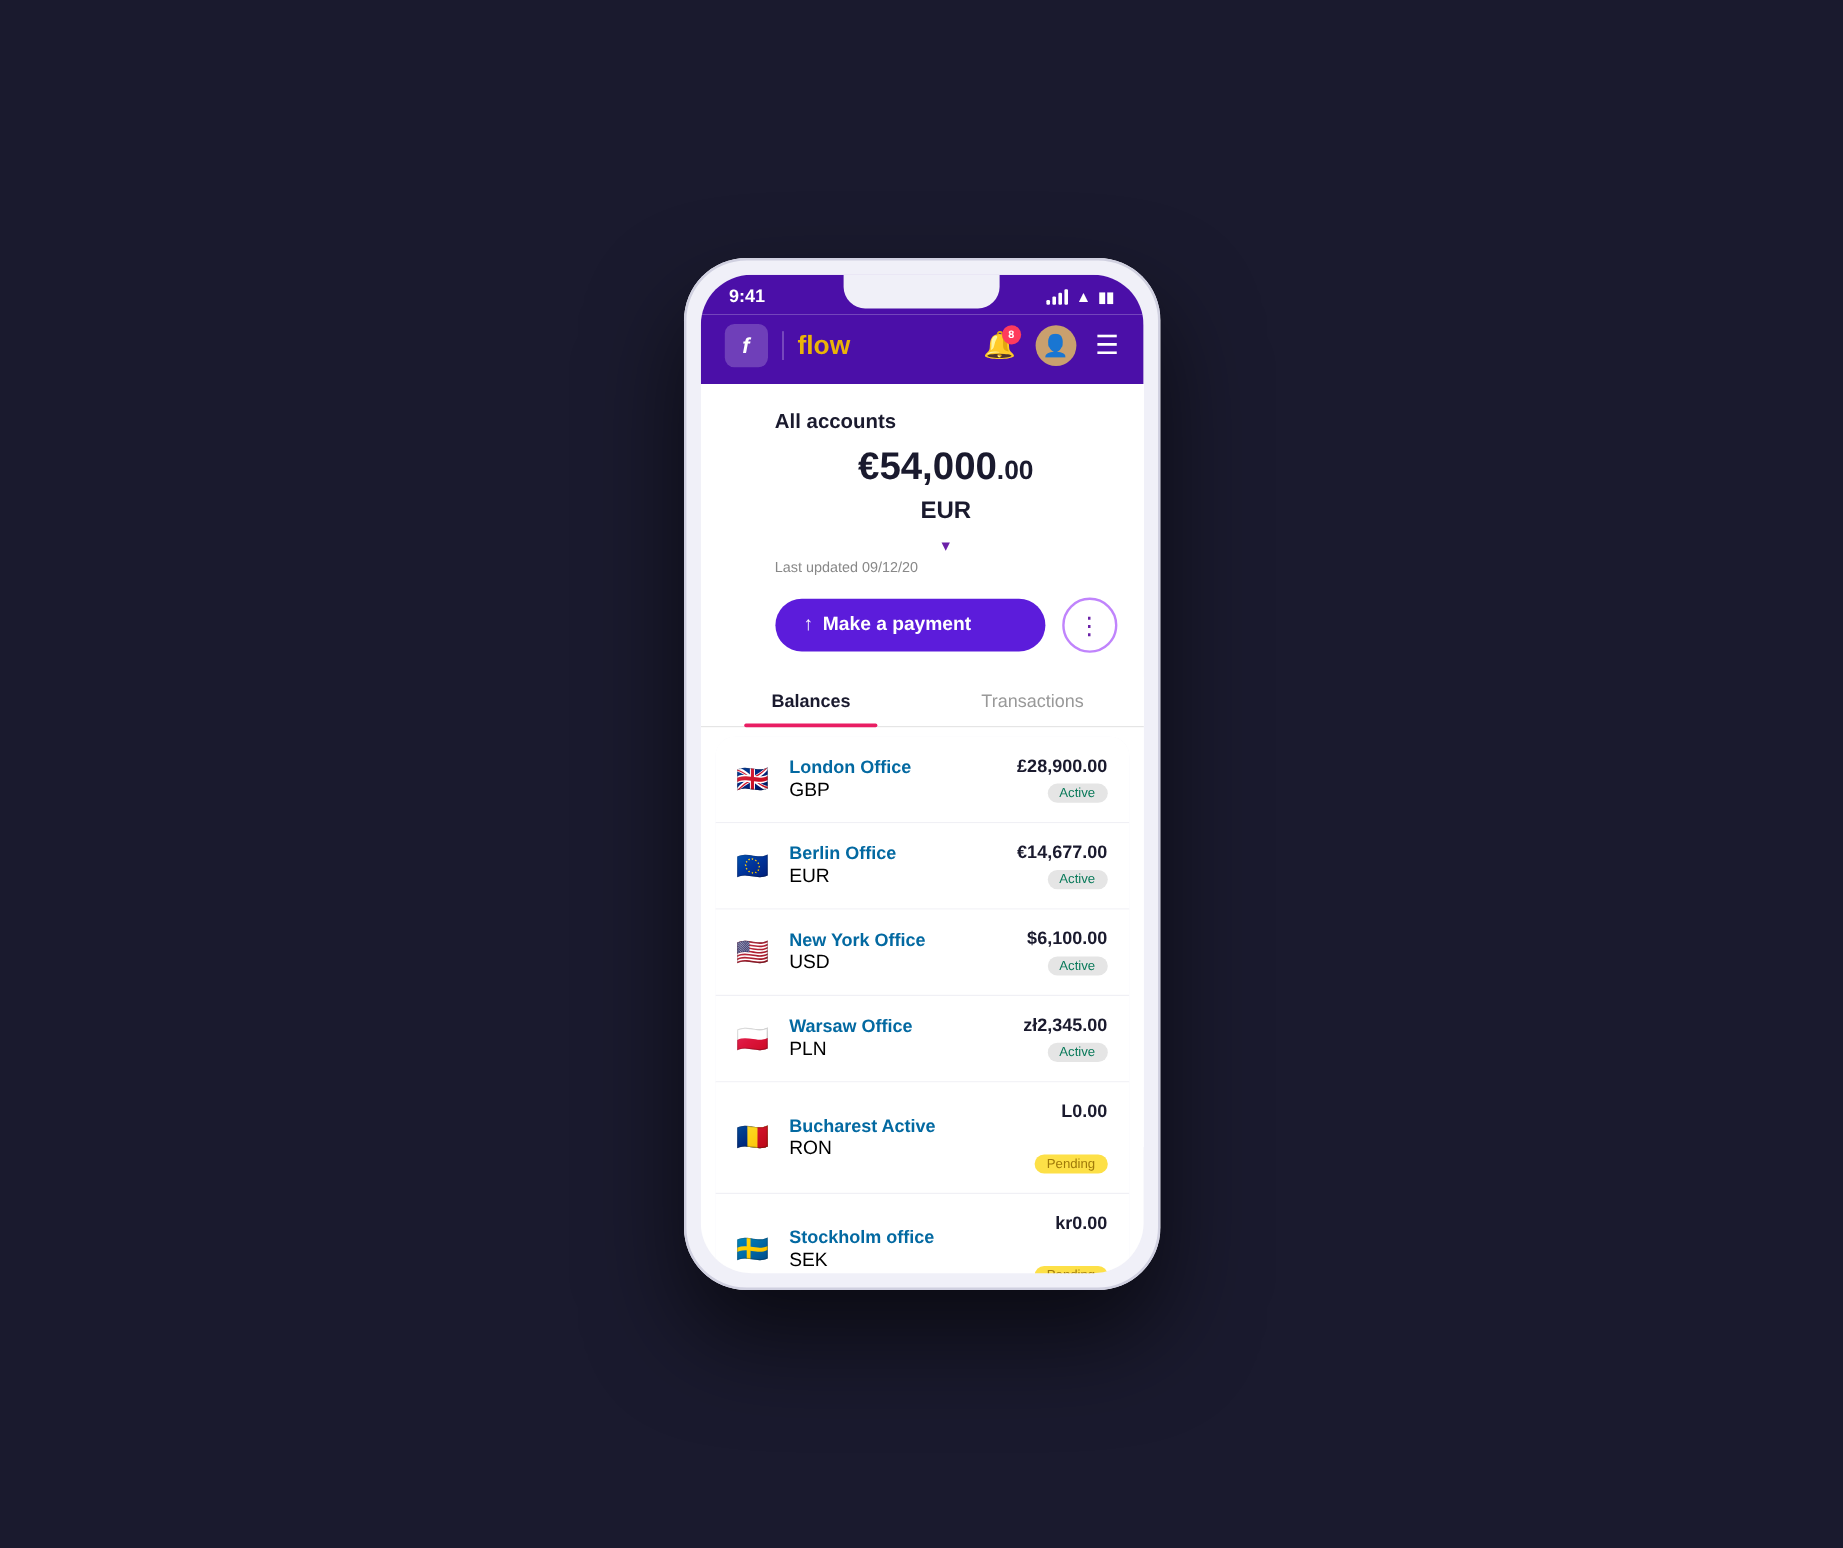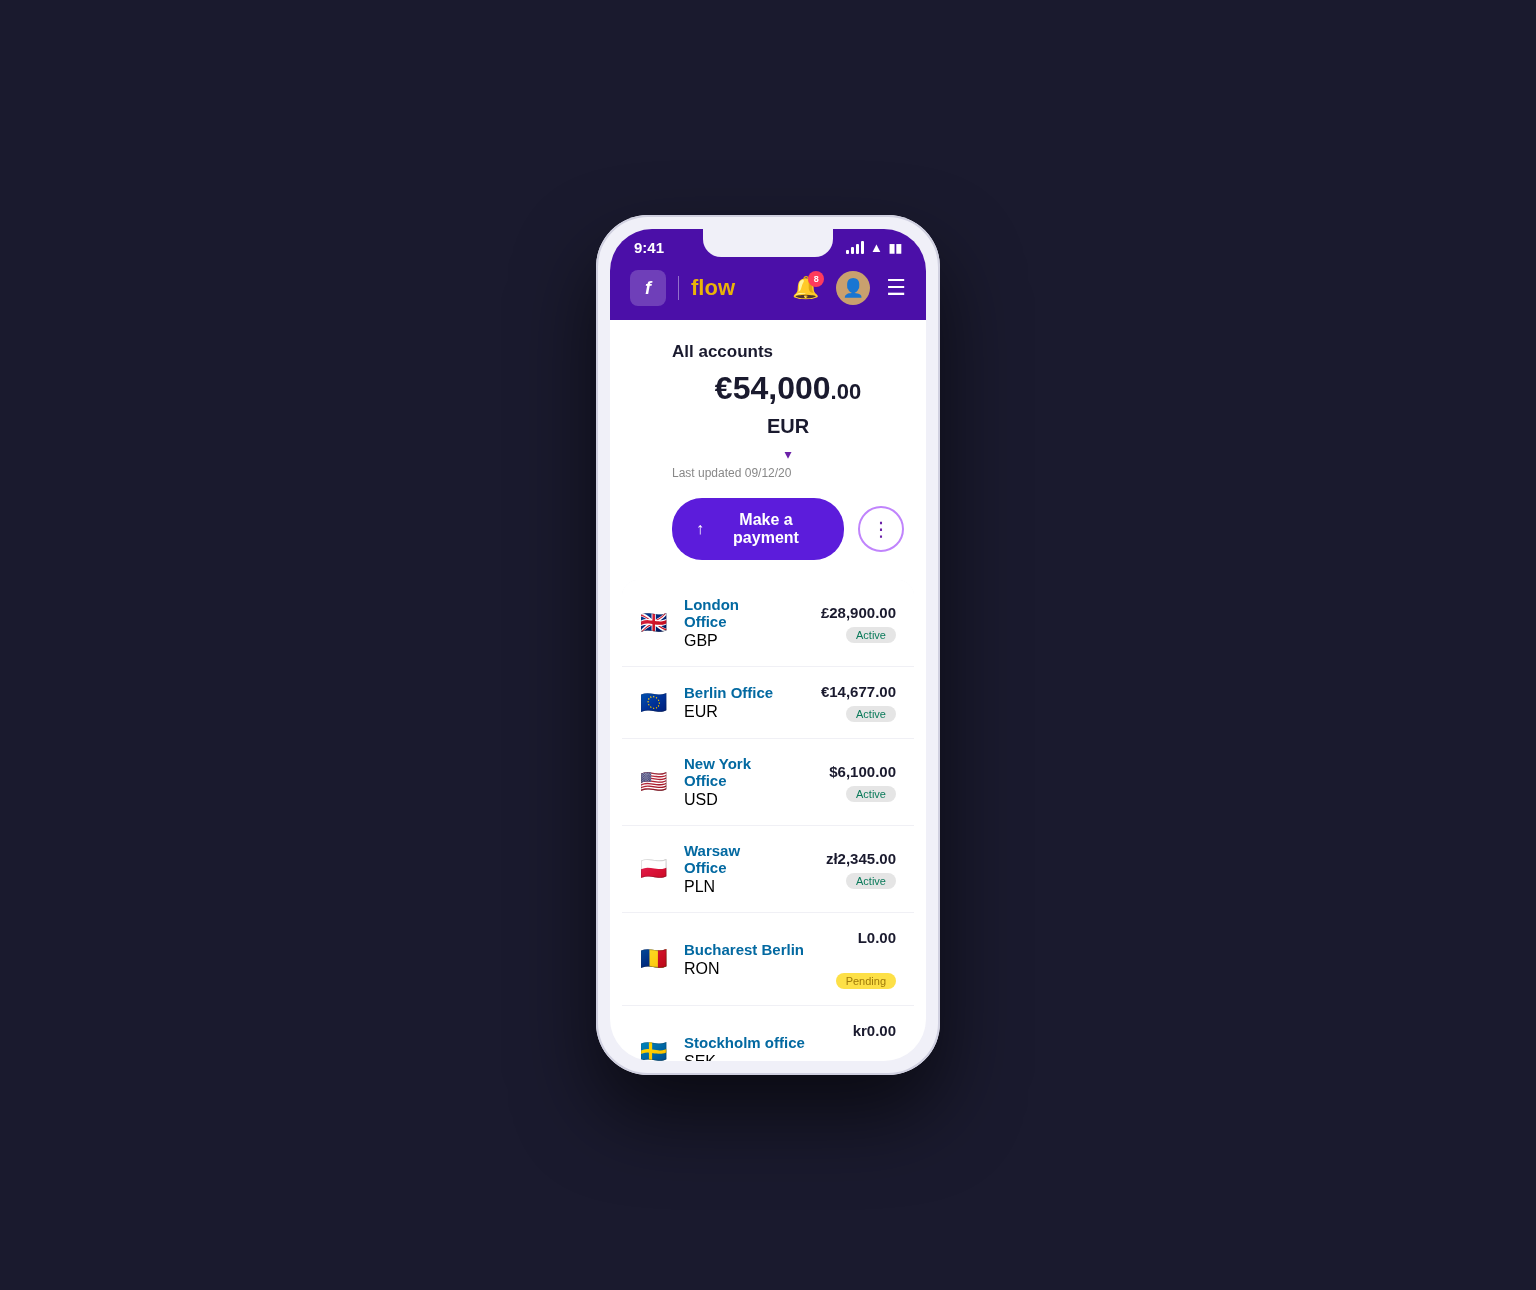--- a/index.html
+++ b/index.html
@@ -5,21 +5,21 @@
     * { margin: 0; padding: 0; box-sizing: border-box; }
     body {
       background: #1a1a2e;
       display: flex;
       justify-content: center;
       align-items: center;
       min-height: 100vh;
       font-family: -apple-system, BlinkMacSystemFont, 'Segoe UI', sans-serif;
     }
     .phone-outer {
-      width: 344px;
+      width: 397px;
       height: 860px;
       background: #f0f0f8;
       border-radius: 52px;
       padding: 14px;
       box-shadow: 0 40px 80px rgba(0,0,0,0.6), inset 0 0 0 2px #d0d0e0;
       position: relative;
     }
     .phone-inner {
       width: 100%;
       height: 100%;
@@ -357,20 +357,28 @@
           <button class="make-payment-btn">
             <span class="arrow-up">↑</span>
             <span>Make a payment</span>
           </button>
           <button class="more-btn">
             <span>⋮</span>
           </button>
         </div>
       </div>
 
+      <div class="tabs">
+        <div class="tab active">
+          <span>Balances</span>
+        </div>
+        <div class="tab">
+          <span>Transactions</span>
+        </div>
+      </div>
 
       <div class="accounts-list">
 
         <div class="account-item">
           <span class="flag-icon">🇬🇧</span>
           <div class="account-info">
             <div class="account-name">London Office</div>
             <div class="account-currency">GBP</div>
           </div>
           <div class="account-right">
@@ -411,21 +419,21 @@
           </div>
           <div class="account-right">
             <div class="account-balance">zł2,345.00</div>
             <span class="status-badge status-active">Active</span>
           </div>
         </div>
 
         <div class="account-item">
           <span class="flag-icon">🇷🇴</span>
           <div class="account-info">
-            <div class="account-name">Bucharest Berlin</div>
+            <div class="account-name">Bucharest Active</div>
             <div class="account-currency">RON</div>
           </div>
           <div class="account-right">
             <div class="account-balance">L0.00</div>
             <span class="status-badge status-pending">Pending</span>
           </div>
         </div>
 
         <div class="account-item">
           <span class="flag-icon">🇸🇪</span>

